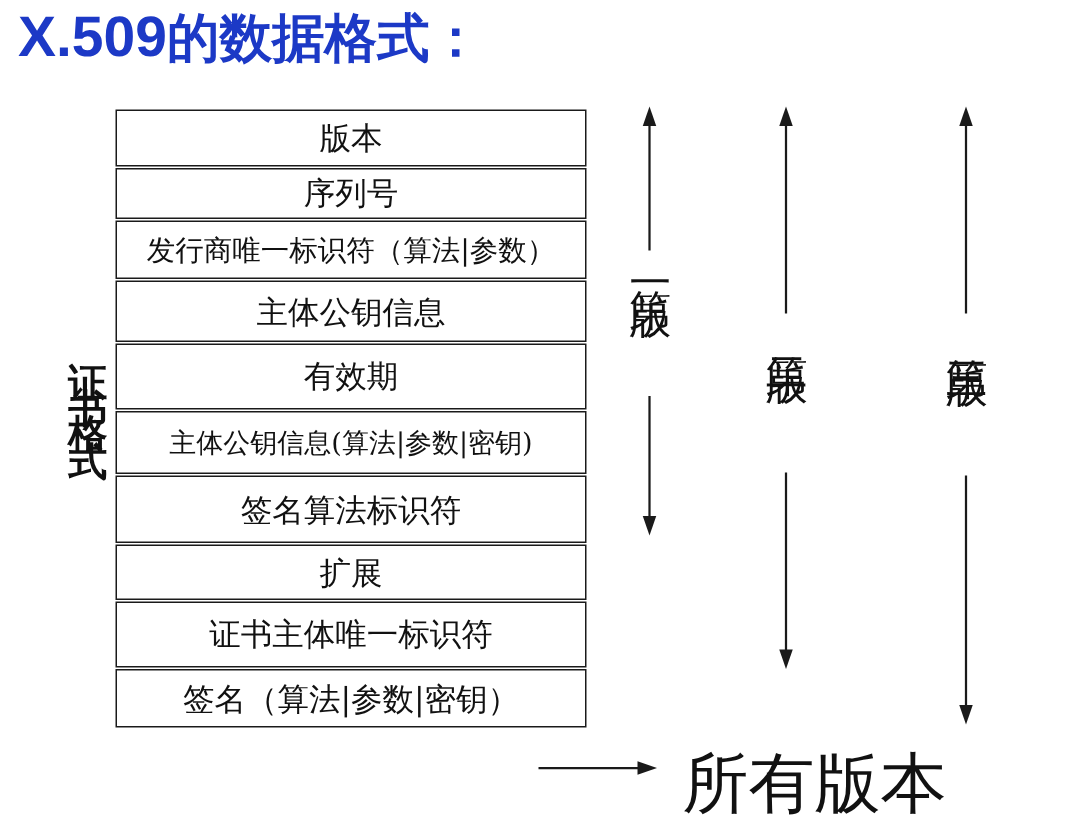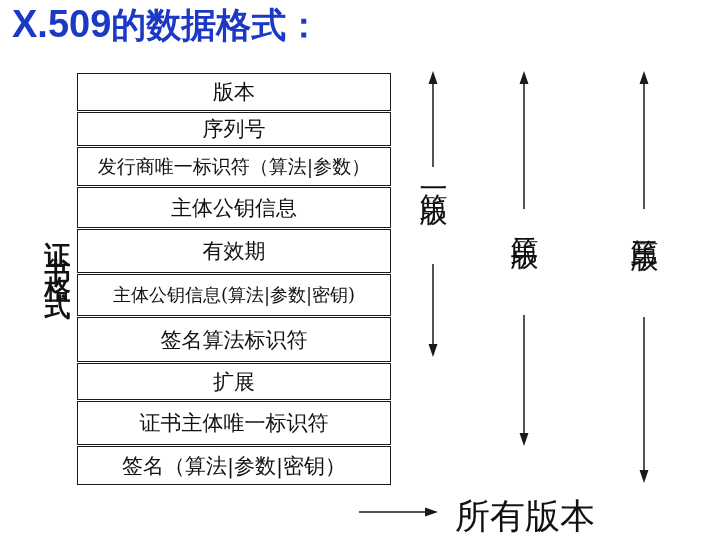--- a/index.html
+++ b/index.html
@@ -35,21 +35,21 @@
   .trow:first-child{margin-top:0;}
   
   .vlabel{
     position:absolute;writing-mode:vertical-rl;text-orientation:upright;
     font-size:28px;letter-spacing:3px;line-height:30px;color:#111;
   }
   
   #arrows{position:absolute;left:0;top:0;pointer-events:none;}
   
   #all-versions{
-    position:absolute;left:455px;top:493px;font-size:35px;white-space:nowrap;
+    position:absolute;left:455px;top:493px;font-size:44px;white-space:nowrap;
   }
 </style>
 </head>
 <body>
 
 <div id="slide">
 
   <div id="title" style="color: rgb(28, 57, 198); text-align: right;">
     <span class="latin">X.509</span><span class="cjk">的数据格式：</span>
   </div>

